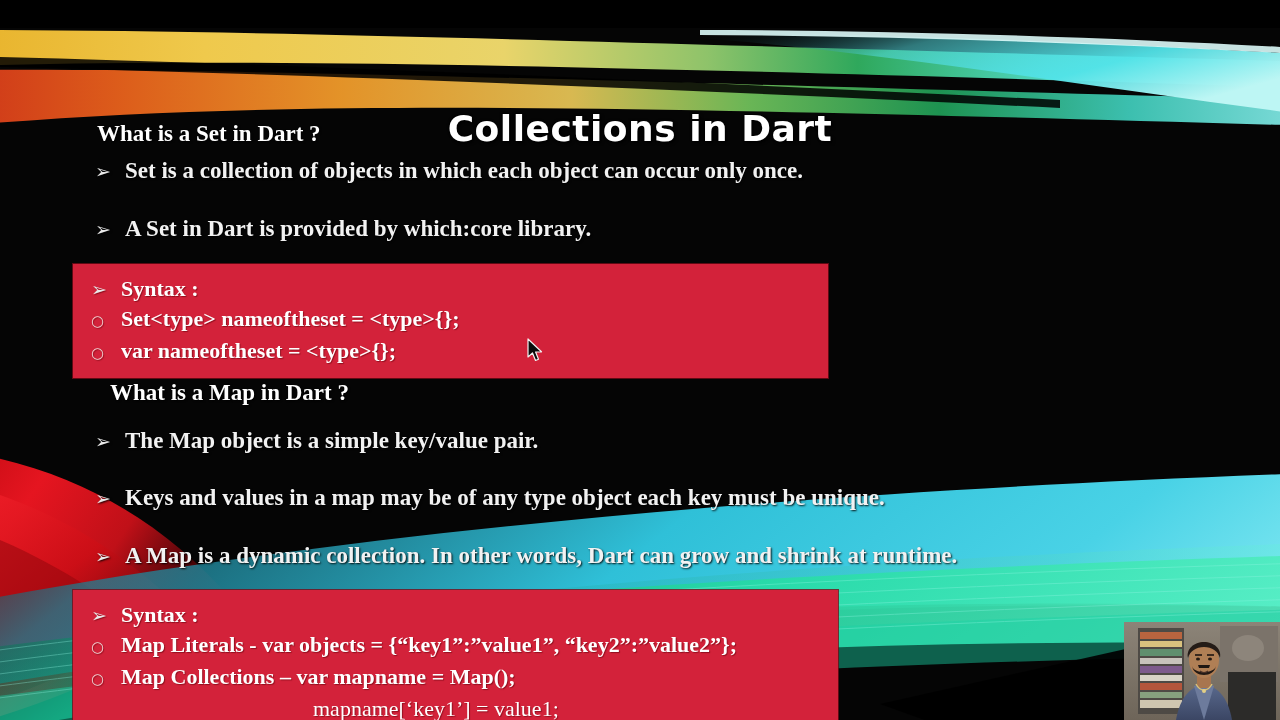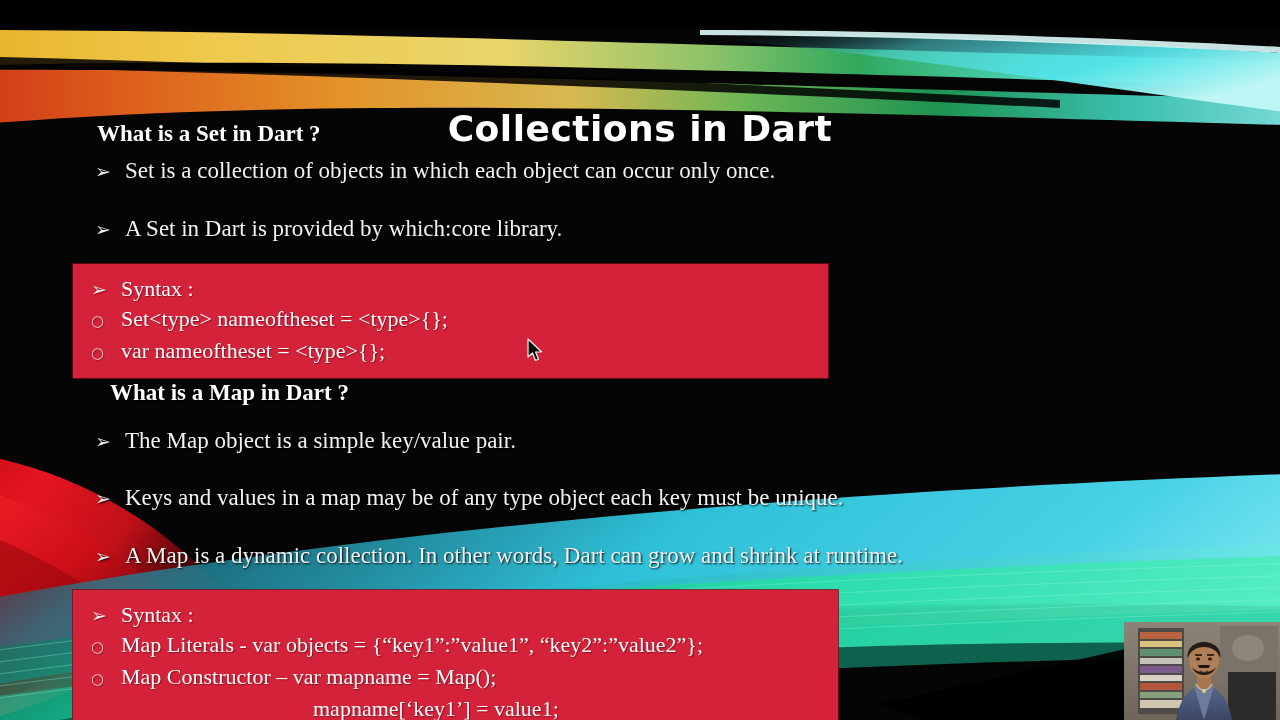--- a/index.html
+++ b/index.html
@@ -107,21 +107,21 @@
     width: 30px;
     flex: none;
     font-family: "DejaVu Sans", sans-serif;
     font-size: 19px;
     color: #e9e9e9;
   }
   .bullet-glyph.circle {
     font-size: 15px;
     color: #f0d6d6;
   }
-  .bullet-text { display: inline-block; }
+  .bullet-text { display: inline-block; font-weight: bold; }
 
   
   .syntax-box {
     position: absolute;
     background: #d3223a;
     box-shadow: 0 0 0 1px rgba(120,10,22,0.8);
     z-index: 30;
     padding: 10px 0 10px 0;
   }
   .syntax-box .bullet-line {
@@ -328,21 +328,21 @@
         <div class="bullet-line">
           <span class="bullet-glyph">➢</span>
           <span class="bullet-text">Syntax :</span>
         </div>
         <div class="bullet-line">
           <span class="bullet-glyph circle">○</span>
           <span class="bullet-text">Map Literals - var objects = {“key1”:”value1”, “key2”:”value2”};</span>
         </div>
         <div class="bullet-line">
           <span class="bullet-glyph circle">○</span>
-          <span class="bullet-text">Map Constructor – var mapname = Map();</span>
+          <span class="bullet-text">Map Collections – var mapname = Map();</span>
         </div>
         <div class="indent-line">mapname[‘key1’] = value1;</div>
       </div>
 
     </div>
   </div>
 
   <div class="letterbox-top"></div>
 
   <div class="webcam">

